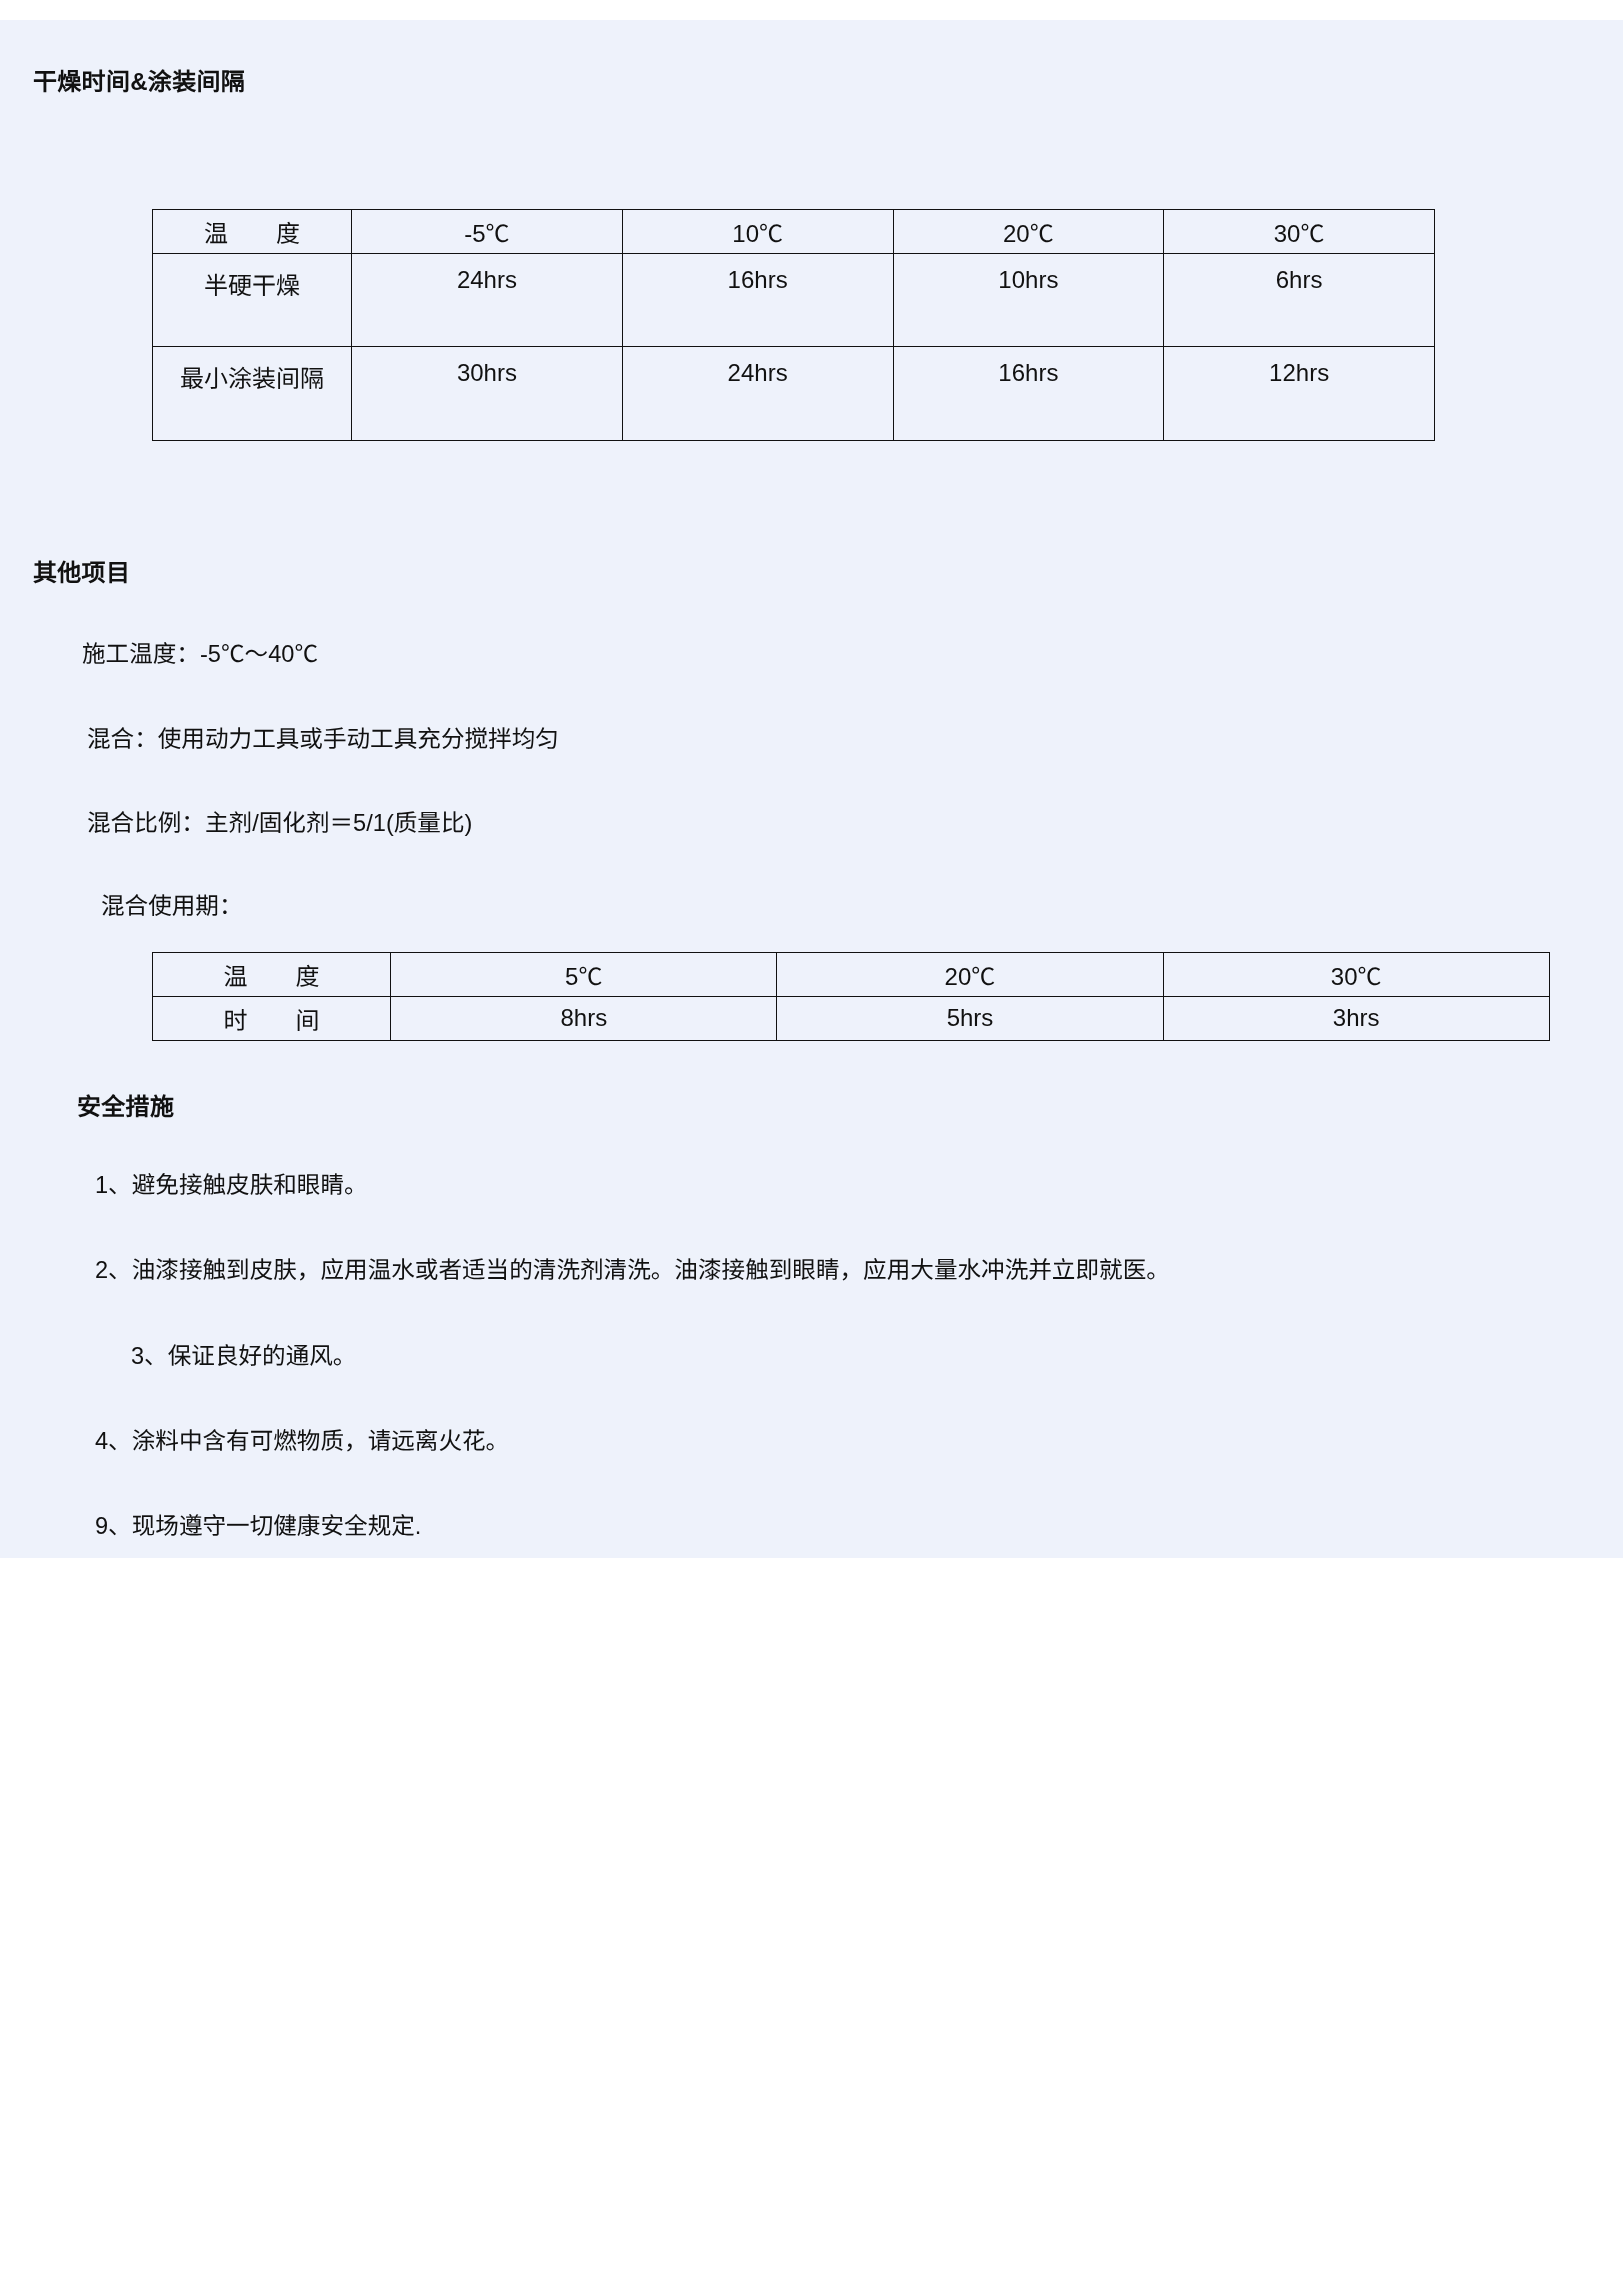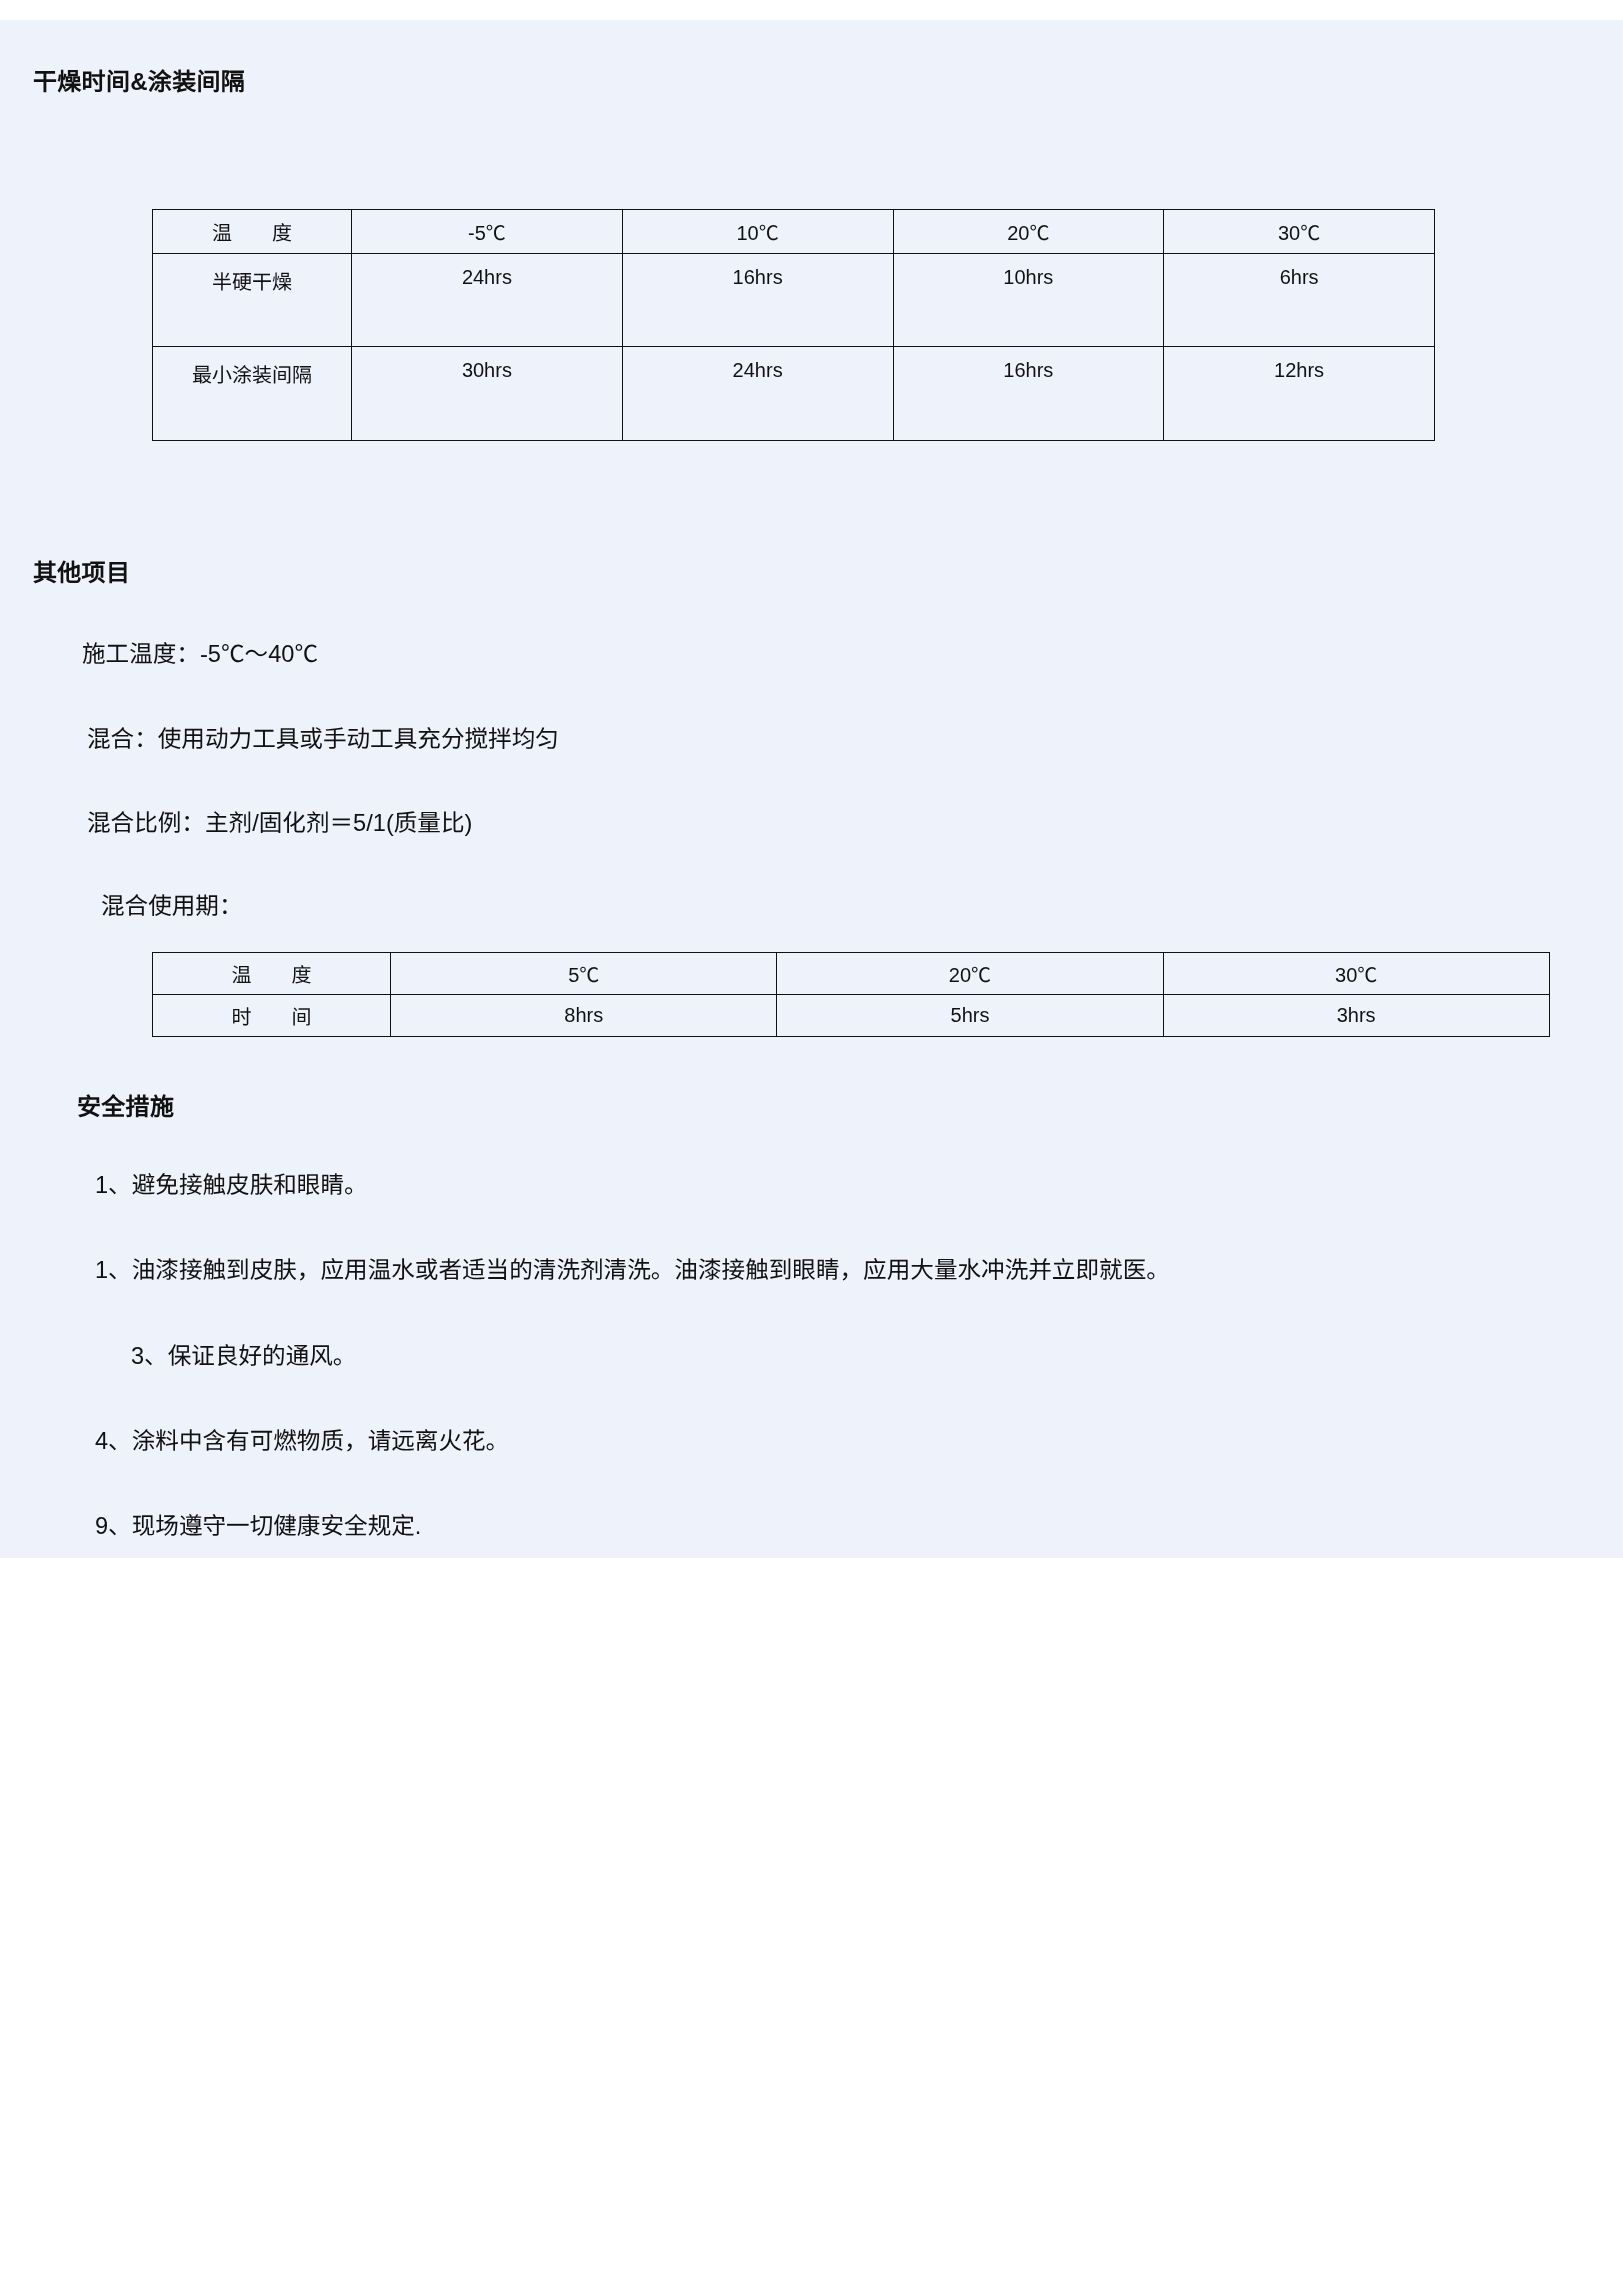--- a/index.html
+++ b/index.html
@@ -38,21 +38,21 @@
   
   table.doc-table {
     position: absolute;
     border-collapse: collapse;
     table-layout: fixed;
   }
   table.doc-table td {
     border: 1.3px solid #111111;
     text-align: center;
     vertical-align: middle;
-    font-size: 20px;
+    font-size: 24px;
     color: #111111;
     padding: 3.9px 2.6px;
   }
 
   
   #drying-table {
     left: 152px;
     top: 209px;
     width: 1283px;
   }
@@ -149,20 +149,20 @@
   </tr>
 </tbody>
   </table>
 
 <div class="band" id="band-safety"></div>
 
 <div class="section-title" style="left:77px; top:1087px;">安全措施</div>
 
 <div class="safety-line" style="left:95px; top:1166px;">1、避免接触皮肤和眼睛。</div>
 
-<div class="safety-line" style="left:95px; top:1251px;">1、油漆接触到皮肤，应用温水或者适当的清洗剂清洗。油漆接触到眼睛，应用大量水冲洗并立即就医。</div>
+<div class="safety-line" style="left:95px; top:1251px;">2、油漆接触到皮肤，应用温水或者适当的清洗剂清洗。油漆接触到眼睛，应用大量水冲洗并立即就医。</div>
 
 <div class="safety-line" style="left:95px; top:1337px;margin-left:36px;">3、保证良好的通风。</div>
 
 <div class="safety-line" style="left:95px; top:1422px;">4、涂料中含有可燃物质，请远离火花。</div>
 
 <div class="safety-line" style="left:95px; top:1507px;">9、现场遵守一切健康安全规定.</div>
 
 
 </body></html>

